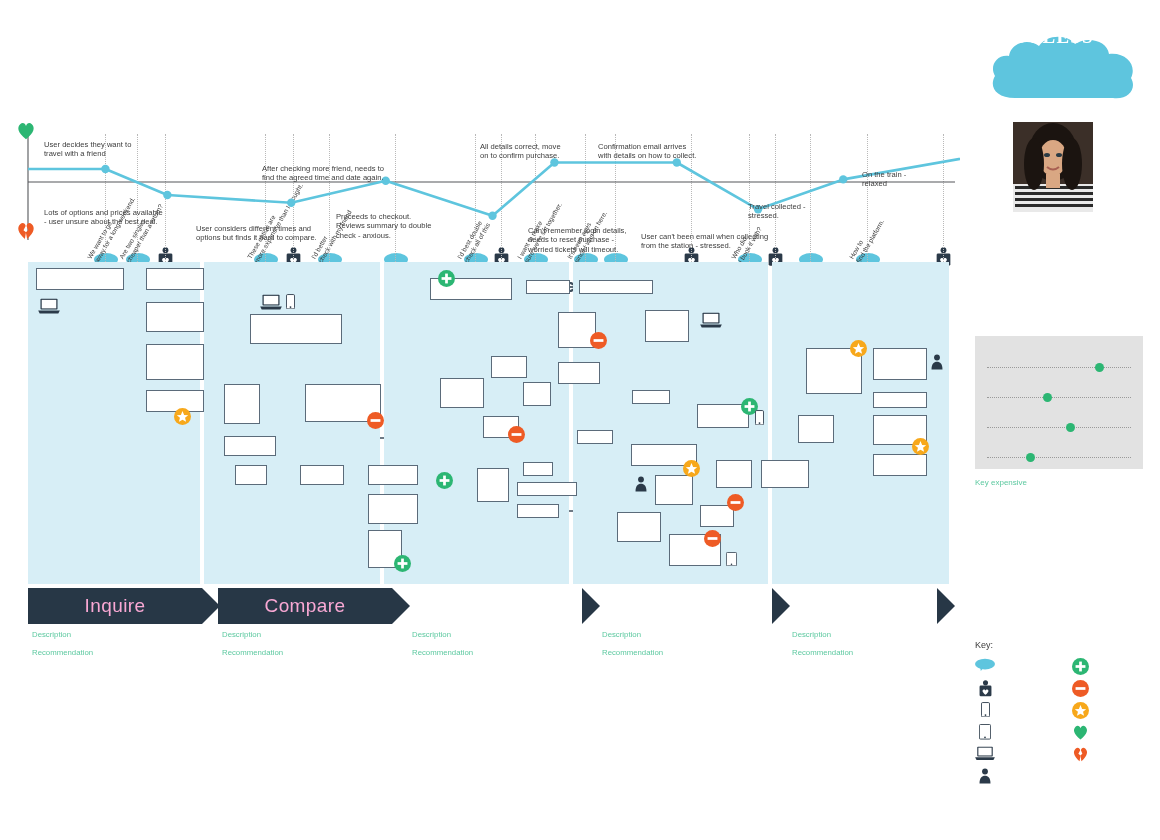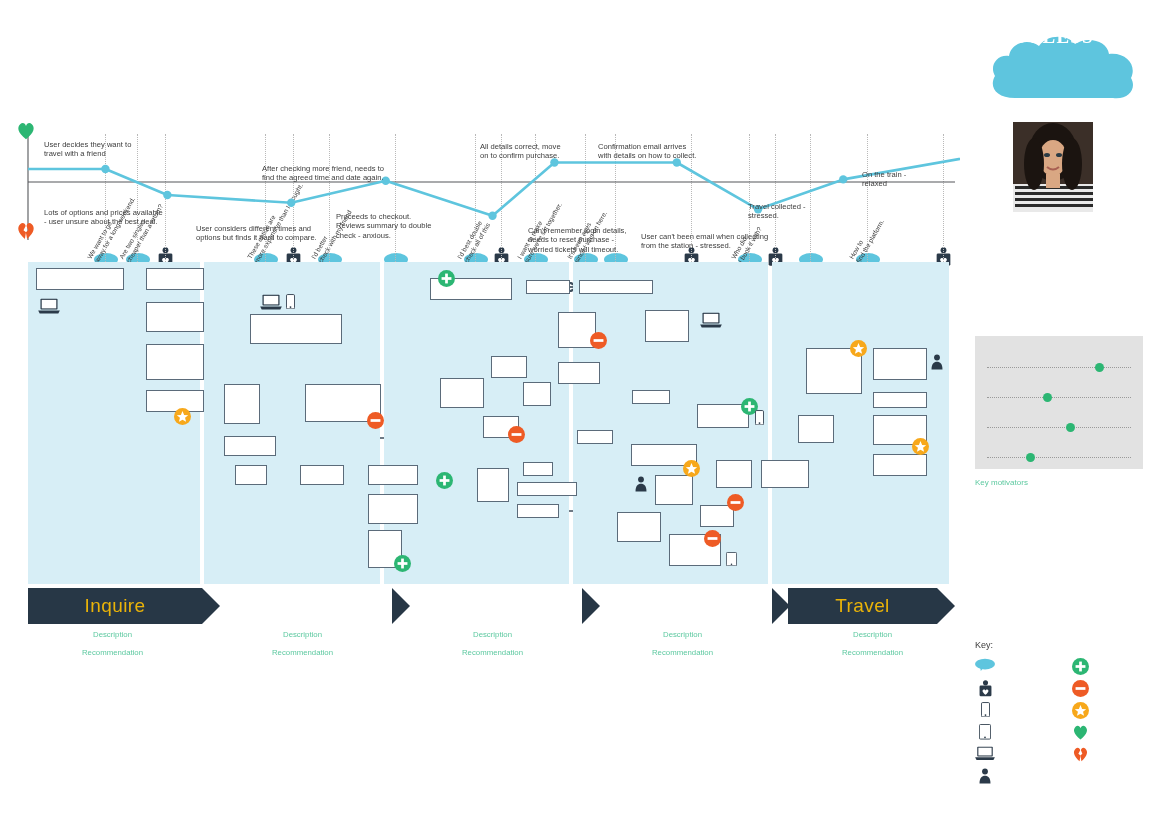--- a/index.html
+++ b/index.html
@@ -48,27 +48,27 @@
     color: #fff; font-weight: bold; font-size: 12px; line-height: 1;
   }
   .dev { position: absolute; }
 
   
   #banner { position: absolute; left: 28px; top: 588px; width: 925px; height: 36px; }
   .chev {
     position: absolute; top: 0; height: 36px; background: #273746;
     display: flex; align-items: center; justify-content: center;
   }
-  .chev-label { color: #eab308; font-size: 19px; letter-spacing: .4px; }
+  .chev-label { color: #f9a8d4; font-size: 19px; letter-spacing: .4px; }
   .chev-arrow {
     position: absolute; top: 0; width: 18px; height: 36px;
   }
 
   
-  #descs { position: absolute; left: 26px; top: 630px; width: 925px; height: 200px; text-align: center; }
+  #descs { position: absolute; left: 32px; top: 630px; width: 925px; height: 200px; }
   .desc-col { position: absolute; top: 0; }
   .desc-head { color: #5dc9a0; font-size: 7.8px; margin-bottom: 1px; }
   .desc-body { font-size: 7.8px; line-height: 9.6px; color: #3c3c3c; margin-bottom: 9px; }
 
   
   #right { position: absolute; left: 965px; top: 0; width: 195px; height: 840px; }
   #cloud { position: absolute; left: 22px; top: 36px; width: 152px; height: 72px; }
   #cloud-text {
     position: absolute; left: 0; top: 26px; width: 152px; text-align: center;
     color: #ffffff; font-size: 19px; font-weight: bold; letter-spacing: 1.2px;
@@ -561,32 +561,32 @@
       </svg></div>
   </div>
 
 <div id="banner">
     <div class="chev" style="left: 0px; width: 174px;">
       <span class="chev-label">Inquire</span>
     </div>
     <div class="chev-arrow" style="left: 174px;"><svg width="18" height="36" viewBox="0 0 18 36">
         <path d="M0 0 L18 18 L0 36 Z" fill="#273746"></path>
       </svg></div>
+    <div class="chev" style="left: 190px; width: 174px;">
+      <span class="chev-label">Compare</span>
+    </div>
     <div class="chev-arrow" style="left: 364px;"><svg width="18" height="36" viewBox="0 0 18 36">
         <path d="M0 0 L18 18 L0 36 Z" fill="#273746"></path>
       </svg></div>
     <div class="chev-arrow" style="left: 554px;"><svg width="18" height="36" viewBox="0 0 18 36">
         <path d="M0 0 L18 18 L0 36 Z" fill="#273746"></path>
       </svg></div>
     <div class="chev-arrow" style="left: 744px;"><svg width="18" height="36" viewBox="0 0 18 36">
         <path d="M0 0 L18 18 L0 36 Z" fill="#273746"></path>
       </svg></div>
-    <div class="chev" style="left: 760px; width: 149px;">
-      <span class="chev-label">Travel</span>
-    </div>
     <div class="chev-arrow" style="left: 909px;"><svg width="18" height="36" viewBox="0 0 18 36">
         <path d="M0 0 L18 18 L0 36 Z" fill="#273746"></path>
       </svg></div>
   </div>
 
 <div id="descs">
     <div class="desc-col" style="left: 0px; width: 173px;">
       <div class="desc-head">Description</div>
       <div class="desc-body"></div>
       <div class="desc-head">Recommendation</div>
@@ -667,21 +667,21 @@
       <div class="scale-label" style="left: 12px; top: 74px;"></div>
       <div class="scale-track" style="left: 12px; top: 91px; width: 144px;"></div>
       <div class="scale-dot" style="left: 91.02px; top: 86.5px;"></div>
       <div class="scale-label" style="left: 12px; top: 104px;"></div>
       <div class="scale-track" style="left: 12px; top: 121px; width: 144px;"></div>
       <div class="scale-dot" style="left: 50.7px; top: 116.5px;"></div>
       <div class="scale-end" style="left: 12px; top: 120px;"></div>
       <div class="scale-end" style="right: 14px; top: 120px;"></div>
     </div>
   <div id="motivators">
-    <div id="mot-head">Key motivators</div>
+    <div id="mot-head">Key expensive</div>
   <div class="mot-item"></div>
       <div class="mot-item"></div>
       <div class="mot-item"></div>
       <div class="mot-item"></div>
       <div class="mot-item"></div>
       <div class="mot-item"></div>
     </div>
   <div id="key">
     <div id="key-title">Key:</div>
   <div class="key-row" style="left: 0px; top: 18px;">

